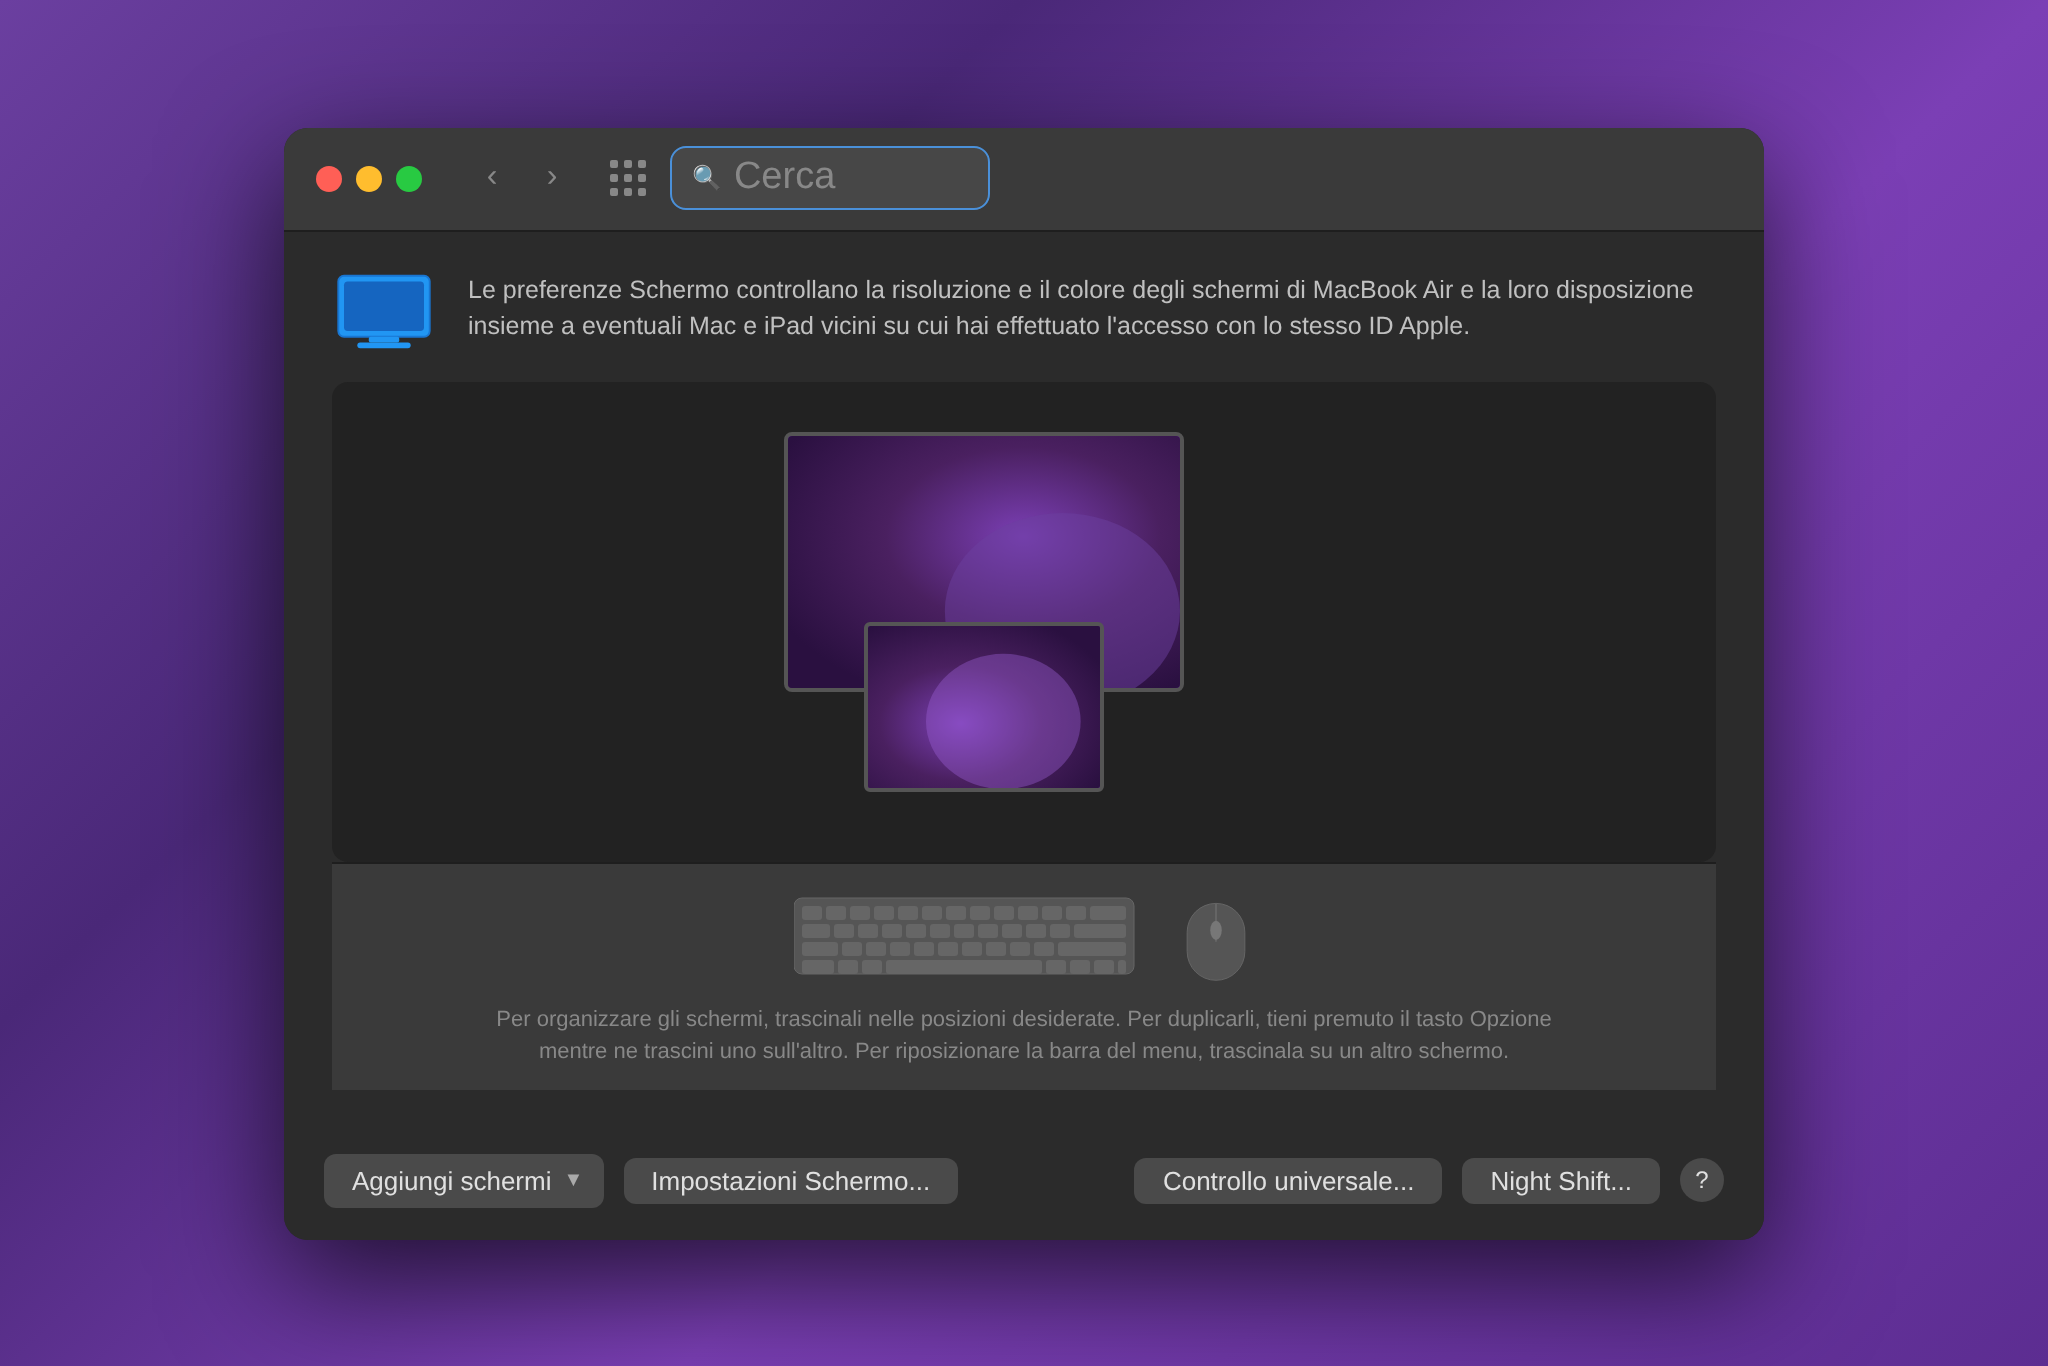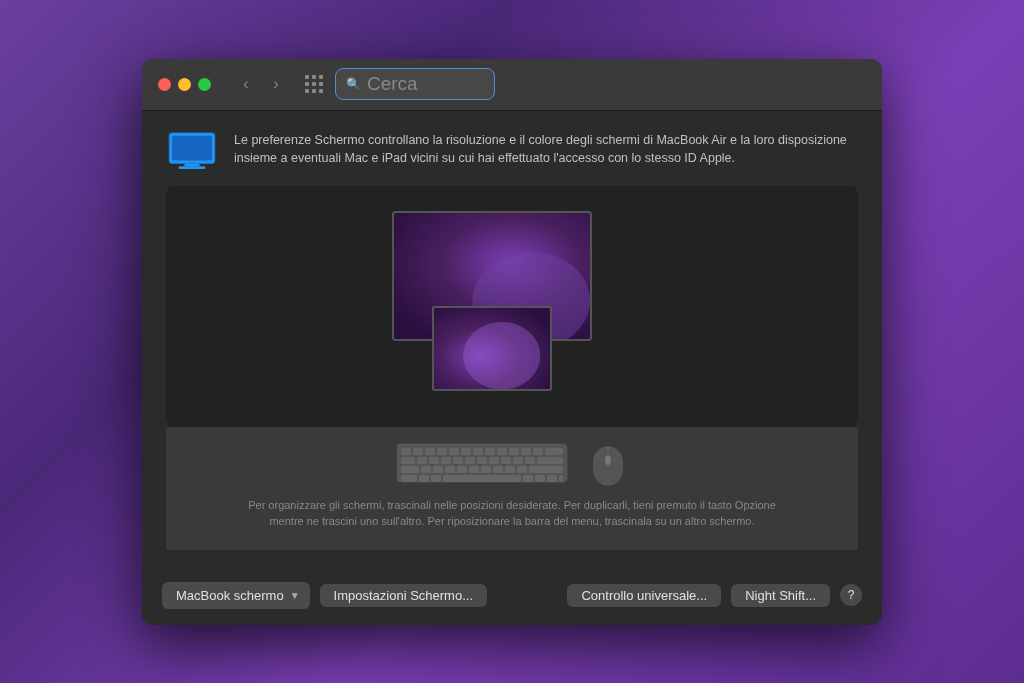--- a/index.html
+++ b/index.html
@@ -191,21 +191,21 @@
       border-radius: 3px;
       overflow: hidden;
       background: linear-gradient(135deg, #7b3fb5 0%, #4a2060 50%, #6b3fa0 100%);
       border: 2px solid #555;
     }
 
     .keyboard-area {
       background: #3a3a3a;
       border-top: 1px solid #1e1e1e;
       width: 100%;
-      padding: 12px 20px 20px;
+      padding: 12px 20px 10px;
       display: flex;
       flex-direction: column;
       align-items: center;
       gap: 8px;
     }
 
     .keyboard-mouse {
       display: flex;
       align-items: center;
       gap: 12px;
@@ -419,21 +419,21 @@
           <line x1="19" y1="8" x2="19" y2="28" stroke="#666" stroke-width="1"></line>
           <ellipse cx="19" cy="22" rx="3" ry="5" fill="#777"></ellipse>
         </svg>
       </div>
       <p class="keyboard-text">Per organizzare gli schermi, trascinali nelle posizioni desiderate. Per duplicarli, tieni premuto il tasto Opzione mentre ne trascini uno sull'altro. Per riposizionare la barra del menu, trascinala su un altro schermo.</p>
     </div>
   </div>
 
   <div class="footer">
     <button class="btn btn-dropdown">
-      <span>MacBook schermo</span>
+      <span>Aggiungi schermi</span>
       <span class="dropdown-arrow">▼</span>
     </button>
 
     <button class="btn">
       <span>Impostazioni Schermo...</span>
     </button>
 
     <div class="spacer"></div>
 
     <button class="btn">

